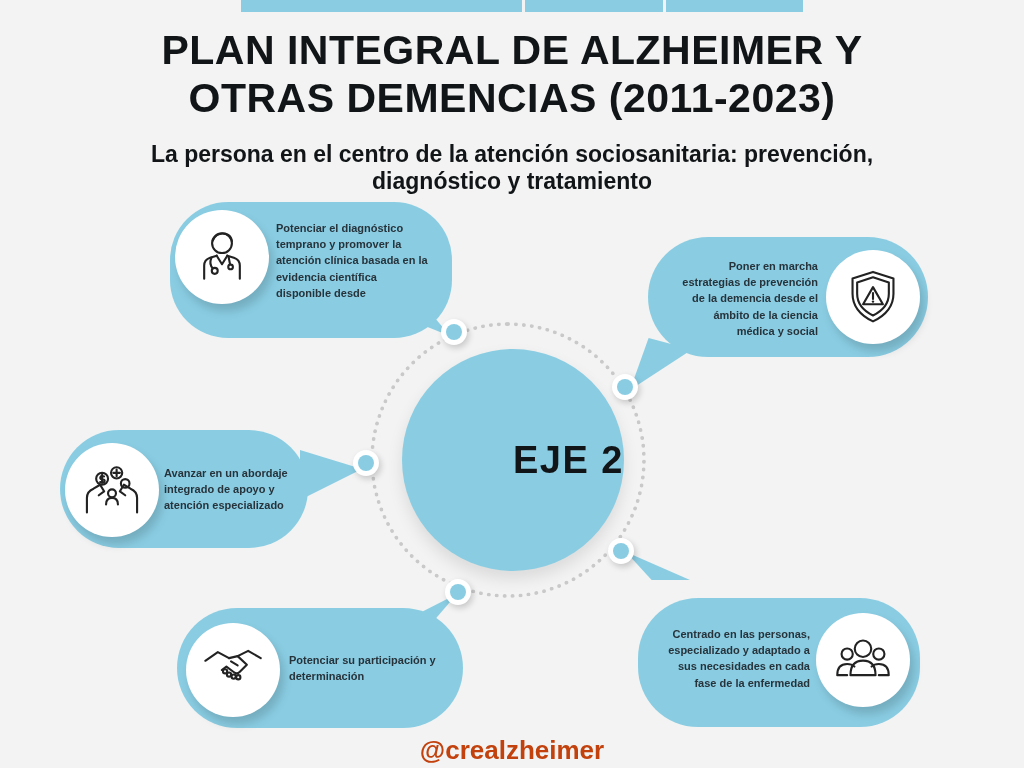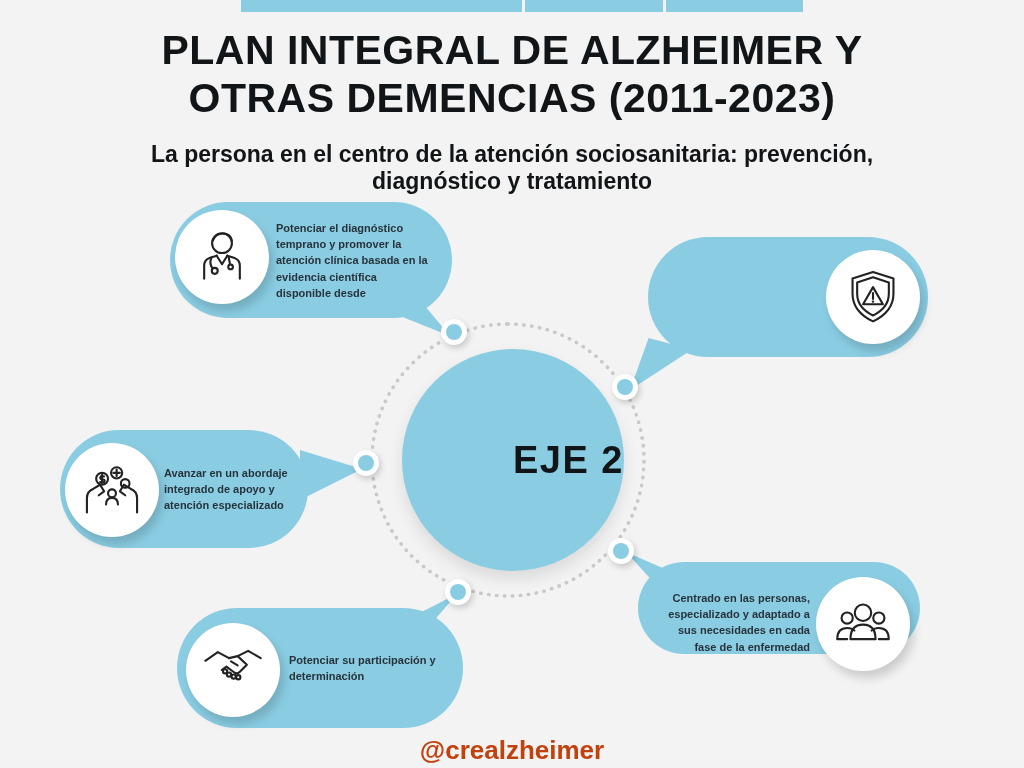--- a/index.html
+++ b/index.html
@@ -30,29 +30,29 @@
   .node{position:absolute;width:26px;height:26px;background:#fff;border-radius:50%;
         box-shadow:2px 3px 6px rgba(0,0,0,.18);display:flex;align-items:center;justify-content:center;}
   .node .in{width:16px;height:16px;background:#8acde3;border-radius:50%;}
   .node.n1{left:441px;top:319px;} .node.n2{left:612px;top:374px;}
   .node.n3{left:353px;top:450px;} .node.n4{left:608px;top:538px;}
   .node.n5{left:445px;top:579px;}
 
   
   .bubble{position:absolute;background:#8acde3;}
   .tail{position:absolute;background:#8acde3;}
-  .b1{left:170px;top:202px;width:282px;height:116px;border-radius:58px;}
+  .b1{left:170px;top:202px;width:282px;height:136px;border-radius:58px;}
   .t1{left:370px;top:304px;width:80px;height:32px;clip-path:polygon(0 0,70% 10%,100% 100%);}
   .b2{left:648px;top:237px;width:280px;height:120px;border-radius:60px;}
   .t2{left:630px;top:338px;width:62px;height:52px;clip-path:polygon(30% 0,100% 22%,0 100%);}
   .b3{left:60px;top:430px;width:248px;height:118px;border-radius:59px;}
   .t3{left:300px;top:450px;width:62px;height:50px;clip-path:polygon(0 0,100% 38%,0 100%);}
   .b4{left:177px;top:608px;width:286px;height:120px;border-radius:60px;}
   .t4{left:402px;top:594px;width:56px;height:28px;clip-path:polygon(0 100%,98% 0,55% 100%);}
-  .b5{left:638px;top:562px;width:282px;height:92px;border-radius:60px;}
+  .b5{left:638px;top:598px;width:282px;height:129px;border-radius:60px;}
   .t5{left:626px;top:552px;width:64px;height:28px;clip-path:polygon(0 0,100% 100%,40% 100%);}
 
   .icon-circle{position:absolute;width:94px;height:94px;background:#fff;border-radius:50%;
         box-shadow:4px 7px 10px rgba(0,0,0,.16);display:flex;align-items:center;justify-content:center;}
   .icon-circle svg{width:66px;height:66px;}
   .icon-circle svg *{fill:none;stroke:#222;stroke-width:3.2;stroke-linecap:round;stroke-linejoin:round;}
   .icon-circle svg .fil{fill:#222;stroke:none;}
 
   .btxt{position:absolute;color:#27333b;font-size:11px;font-weight:700;line-height:16.2px;}
   .btxt div{white-space:nowrap;}
@@ -123,20 +123,27 @@
   <div class="bubble b2">
     <div class="icon-circle">
       <svg viewBox="0 0 100 100">
         <path d="M50 12 L81 22 L81 45 Q81 72 50 87 Q19 72 19 45 L19 22 Z"></path>
         <path d="M50 20 L74 28 L74 45 Q74 66 50 78 Q26 66 26 45 L26 28 Z"></path>
         <path d="M50 35 L65 61 L35 61 Z"></path>
         <path d="M50 44 L50 53"></path>
         <circle class="fil" cx="50" cy="57" r="1.8"></circle>
       </svg>
     </div>
+    <div class="btxt right">
+      <div>Poner en marcha</div>
+      <div>estrategias de prevención</div>
+      <div>de la demencia desde el</div>
+      <div>ámbito de la ciencia</div>
+      <div>médica y social</div>
+    </div>
   </div>
 
   <div class="bubble b3">
     <div class="icon-circle">
       <svg viewBox="0 0 100 100">
         <path d="M12 84 L12 62 Q12 52 22 48 L32 42 L38 52 L30 58"></path>
         <path d="M88 84 L88 62 Q88 52 78 48 L68 42 L62 52 L70 58"></path>
         <circle cx="50" cy="55" r="6"></circle>
         <path d="M41 72 Q41 62 50 62 Q59 62 59 72"></path>
         <circle cx="35" cy="33" r="9"></circle>

